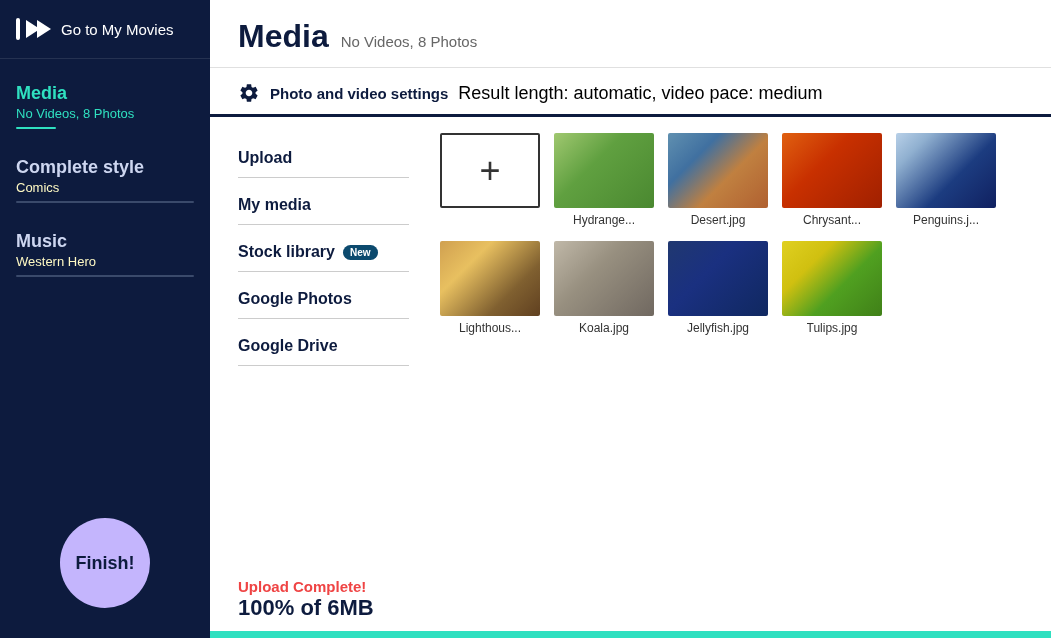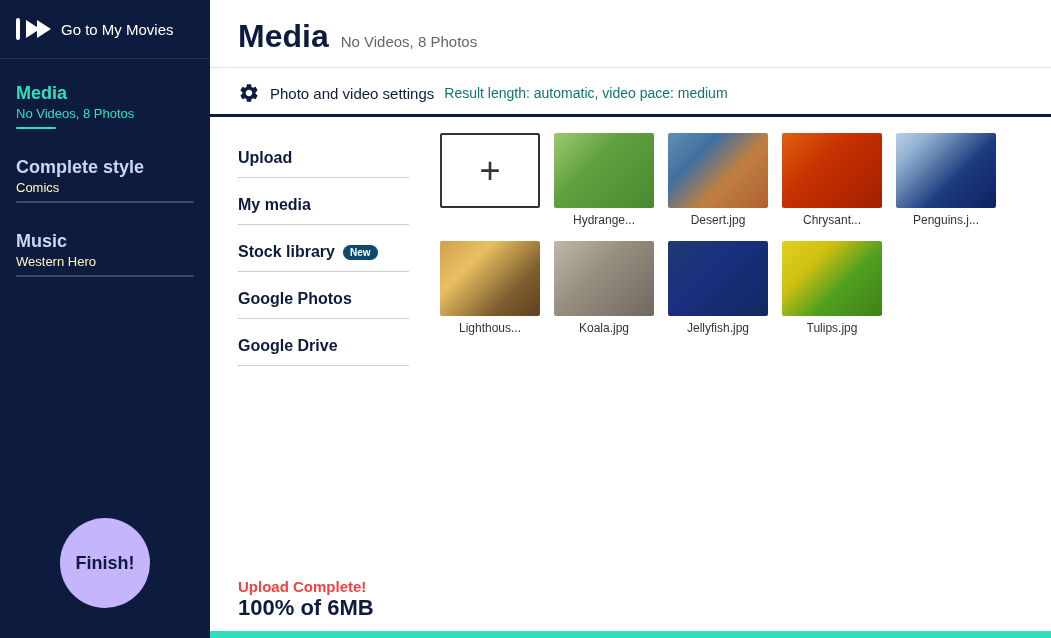--- a/index.html
+++ b/index.html
@@ -156,29 +156,29 @@
       padding: 14px 28px 10px 28px;
       border-bottom: 3px solid #0d1b3e;
     }
 
     .gear-icon-svg {
       color: #0d1b3e;
     }
 
     #settings-label {
       font-size: 15px;
-      font-weight: 400;
+      font-weight: 700;
       color: #0d1b3e;
       cursor: pointer;
       text-align: right;
     }
 
     #settings-desc {
-      font-size: 14px;
-      color: #0f766e;
+      font-size: 18px;
+      color: #000000;
       text-align: center;
     }
 
     #content-area {
       display: flex;
       flex: 1;
       overflow: hidden;
     }
 
     

